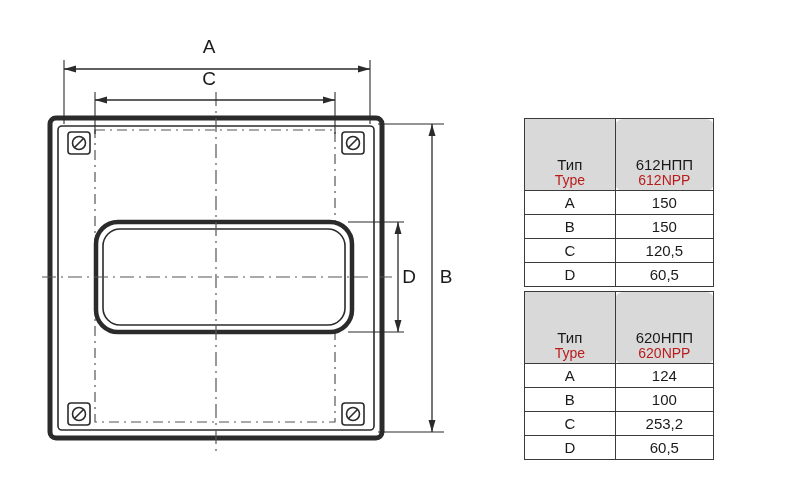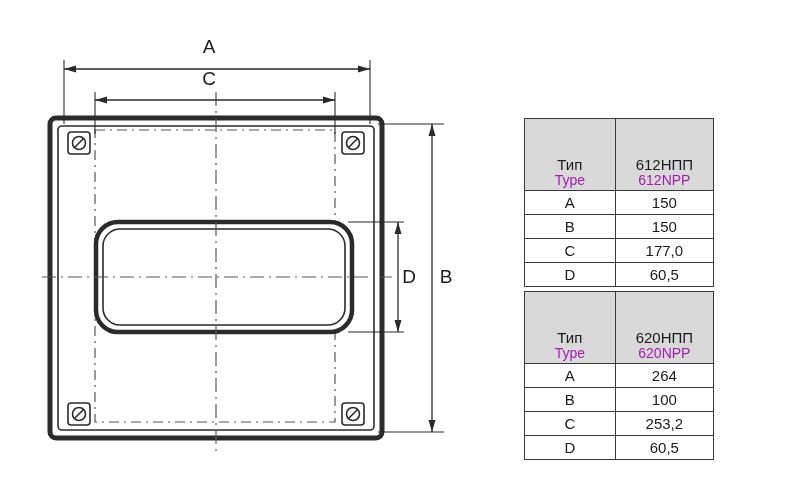--- a/index.html
+++ b/index.html
@@ -45,24 +45,24 @@
   }
   .head-ru {
     display: block;
     font-size: 15px;
     color: #1a1a1a;
     margin-top: 36px;
   }
   .head-en {
     display: block;
     font-size: 14px;
-    color: #a21caf;
+    color: #b91c1c;
   }
   .label-col { width: 48%; }
-  .value-col { width: 52%; }
+  .value-col { width: 52%; border-radius: 8px; }
 
   #table-1 { left: 524px; top: 118px; }
   #table-2 { left: 524px; top: 291px; }
 
   
   .dim-label {
     position: absolute;
     font-size: 19px;
     color: #1a1a1a;
     text-align: center;
@@ -160,21 +160,21 @@
     <tr>
       <td class="label-col">A</td>
       <td class="value-col">150</td>
     </tr>
     <tr>
       <td class="label-col">B</td>
       <td class="value-col">150</td>
     </tr>
     <tr>
       <td class="label-col">C</td>
-      <td class="value-col">177,0</td>
+      <td class="value-col">120,5</td>
     </tr>
     <tr>
       <td class="label-col">D</td>
       <td class="value-col">60,5</td>
     </tr>
   </tbody>
 </table>
 
 <table class="spec-table" id="table-2">
   <tbody>
@@ -183,21 +183,21 @@
         <span class="head-ru">Тип</span>
         <span class="head-en">Type</span>
       </td>
       <td class="head-cell value-col">
         <span class="head-ru">620НПП</span>
         <span class="head-en">620NPP</span>
       </td>
     </tr>
     <tr>
       <td class="label-col">A</td>
-      <td class="value-col">264</td>
+      <td class="value-col">124</td>
     </tr>
     <tr>
       <td class="label-col">B</td>
       <td class="value-col">100</td>
     </tr>
     <tr>
       <td class="label-col">C</td>
       <td class="value-col">253,2</td>
     </tr>
     <tr>

